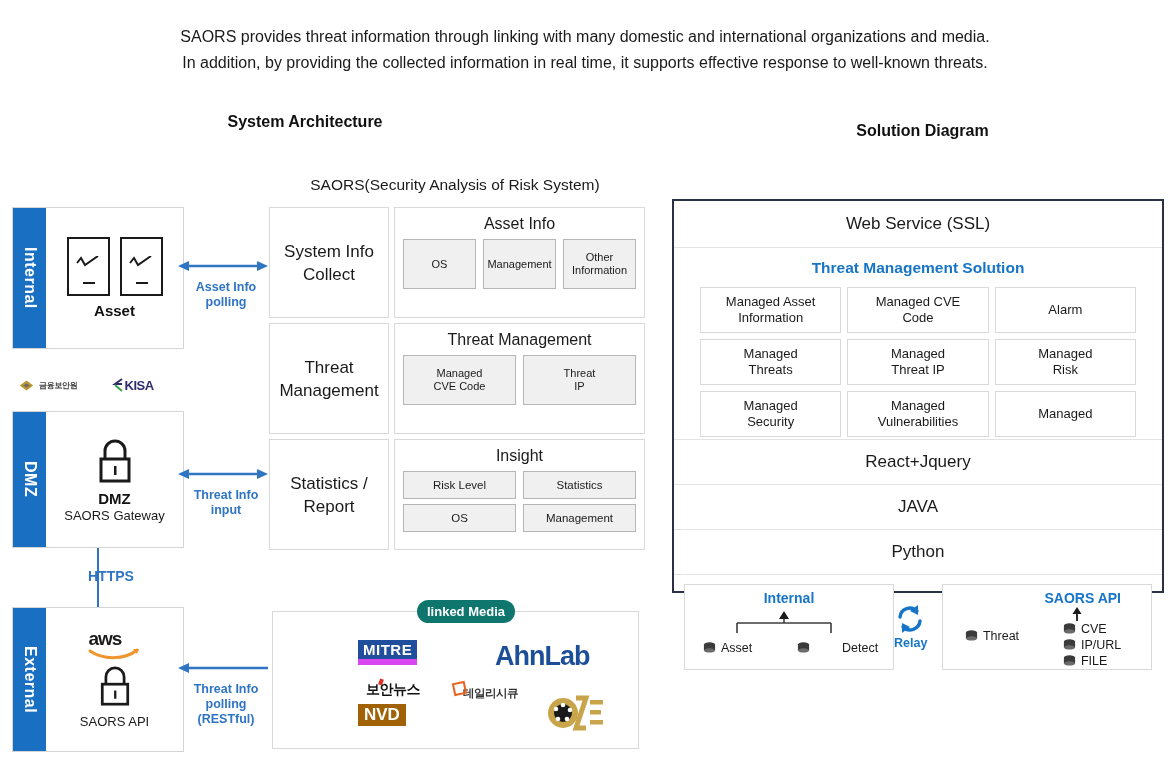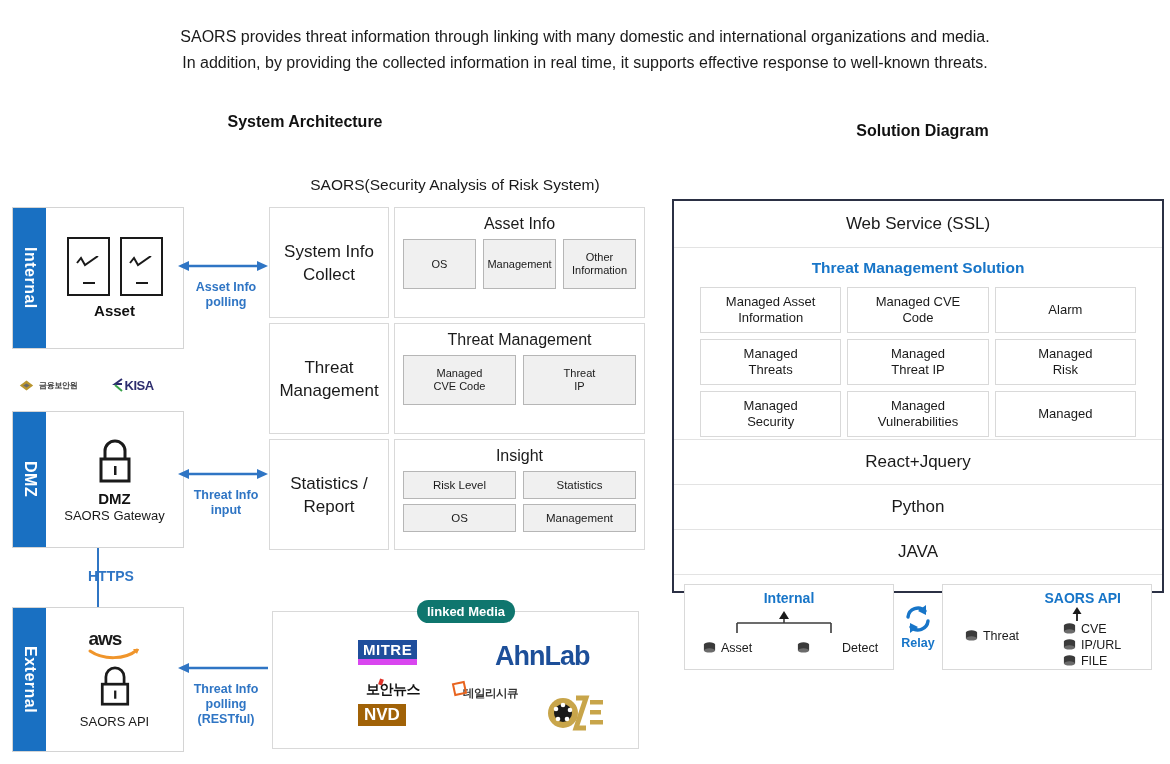--- a/index.html
+++ b/index.html
@@ -200,21 +200,21 @@
   #srow-java{height:45px;}
   #srow-python{height:45px;}
 
   #sol-bottom{height:auto;padding:9px 10px 10px 10px;display:flex;align-items:stretch;gap:0;box-sizing:border-box;}
   .bot-box{
     border:1px solid #d9d9d9;background:#fff;box-sizing:border-box;
     position:relative;
   }
   #bot-internal{width:219px;height:86px;}
   #bot-saors{width:219px;height:86px;}
-  #relay{width:50px;display:flex;flex-direction:column;align-items:center;justify-content:center;}
+  #relay{width:50px;display:flex;flex-direction:column;justify-content:center;}
   #relay .rlabel{font-size:12.5px;font-weight:bold;color:#1775c8;margin-top:2px;}
   .bot-title{font-size:14px;font-weight:bold;color:#1775c8;text-align:center;margin-top:5px;}
   .db-item{display:flex;align-items:center;gap:5px;font-size:12.5px;color:#1a1a1a;}
   .db-icon{width:13px;height:13px;flex:0 0 13px;}
 </style>
 </head>
 <body>
 
 <div class="abs" id="intro">
   <div>SAORS provides threat information through linking with many domestic and international organizations and media.</div>
@@ -497,22 +497,22 @@
       </div>
       <div class="tms-cell">
         <div>
             <div>Managed</div>
           </div>
       </div>
     </div>
   </div>
 
   <div class="srow" id="srow-react">React+Jquery</div>
+  <div class="srow" id="srow-java">JAVA</div>
   <div class="srow" id="srow-python">Python</div>
-  <div class="srow" id="srow-java">JAVA</div>
 
   <div id="sol-bottom">
 
     <div class="bot-box" id="bot-internal">
       <div class="bot-title">Internal</div>
       <svg width="150" height="26" viewBox="0 0 150 26" style="position:absolute;left:34px;top:26px;">
         <line x1="18" y1="22" x2="18" y2="12" stroke="#3b3b3b" stroke-width="1.6"></line>
         <line x1="18" y1="12" x2="112" y2="12" stroke="#3b3b3b" stroke-width="1.6"></line>
         <line x1="112" y1="22" x2="112" y2="12" stroke="#3b3b3b" stroke-width="1.6"></line>
         <line x1="65" y1="12" x2="65" y2="4" stroke="#3b3b3b" stroke-width="1.6"></line>

